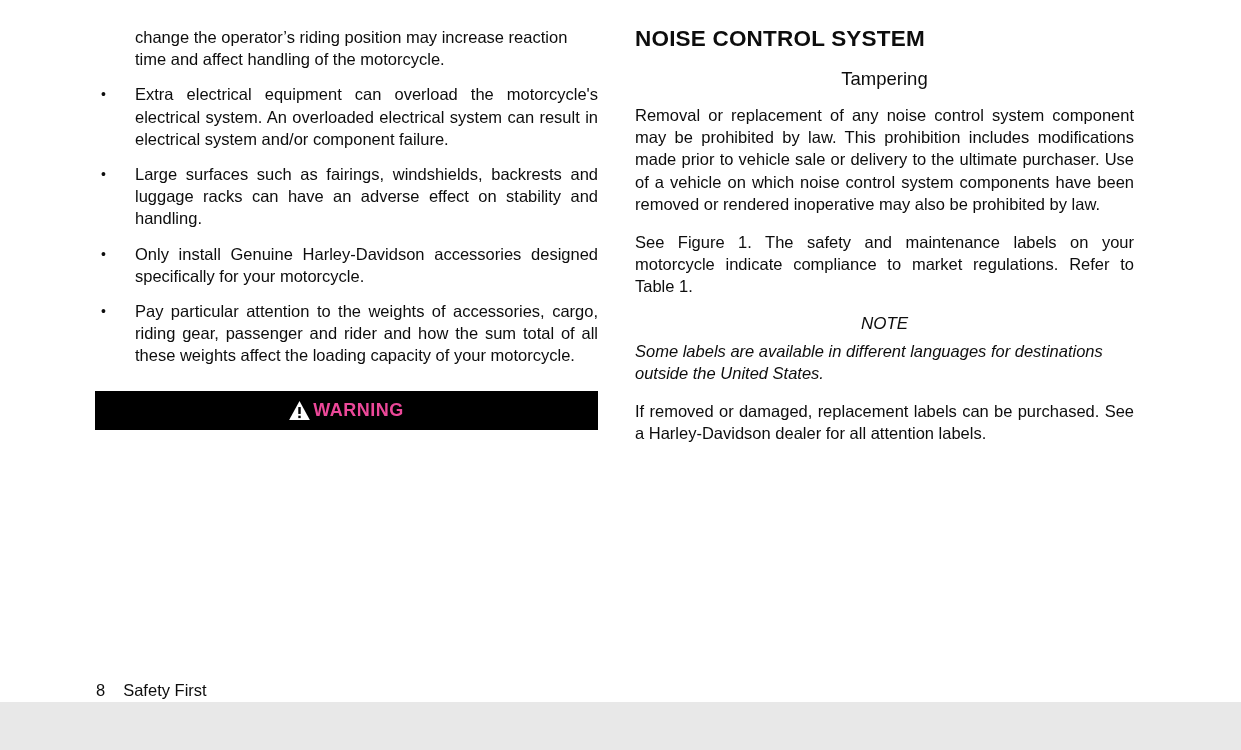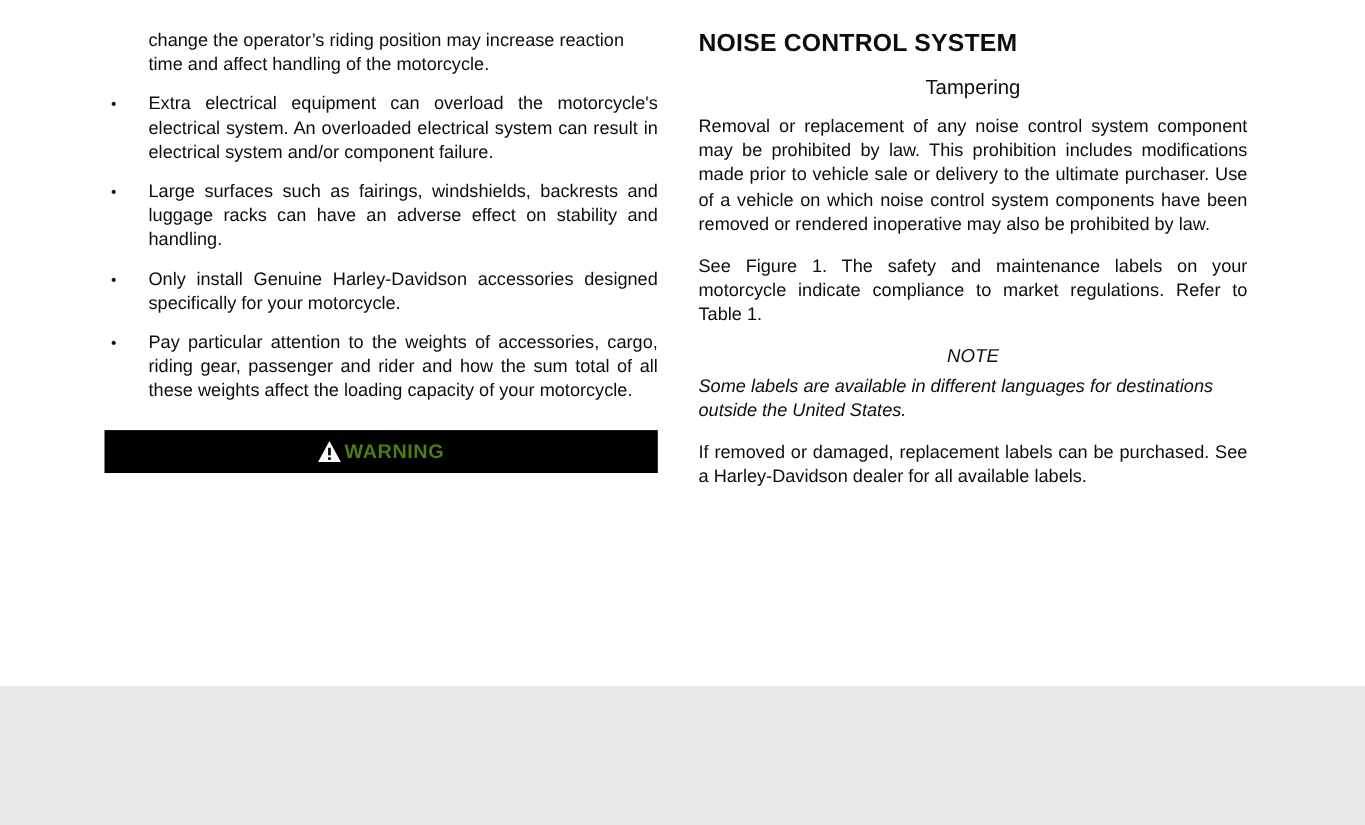--- a/index.html
+++ b/index.html
@@ -1,20 +1,20 @@
 <!DOCTYPE html>
 <html><head>
 <meta charset="utf-8">
 <style>
   * { margin: 0; padding: 0; box-sizing: border-box; }
   html, body { background: #e8e8e8; }
   .page {
     position: relative;
     width: 1241px;
-    height: 624px;
+    height: 702px;
     background: #ffffff;
     font-family: "Liberation Sans", sans-serif;
     color: #0d0d0d;
     overflow: hidden;
   }
   .col-left {
     position: absolute;
     left: 95px;
     top: 26px;
     width: 503px;
@@ -44,21 +44,21 @@
     line-height: 22.2px;
     padding-left: 6px;
   }
   .bullet-text {
     flex: 1;
   }
   .warning-bar {
     margin-top: 24px;
     height: 39px;
     background: #000000;
-    color: #4d7c0f;
+    color: #ec4899;
     display: flex;
     align-items: center;
     justify-content: center;
     font-weight: bold;
     font-size: 18px;
     letter-spacing: 0.5px;
   }
   .warning-icon {
     width: 21px;
     height: 19px;
@@ -146,20 +146,20 @@
   <div class="col-right">
     <div class="h-major">NOISE CONTROL SYSTEM</div>
     <div class="h-sub">Tampering</div>
     <p class="body-text para">Removal or replacement of any noise control system component may be prohibited by law. This prohibition includes modifications made prior to vehicle sale or delivery to the ultimate purchaser. Use of a vehicle on which noise control system components have been removed or rendered inoperative may also be prohibited by law.</p>
 
     <p class="body-text para">See Figure 1. The safety and maintenance labels on your motorcycle indicate compliance to market regulations. Refer to Table 1.</p>
 
     <div class="note-label">NOTE</div>
     <p class="body-text para note-text">Some labels are available in different languages for destinations outside the United States.</p>
 
-    <p class="body-text para">If removed or damaged, replacement labels can be purchased. See a Harley-Davidson dealer for all available labels.</p>
+    <p class="body-text para">If removed or damaged, replacement labels can be purchased. See a Harley-Davidson dealer for all attention labels.</p>
   </div>
 
   <div class="footer">
     <span class="pgnum">8</span><span>Safety First</span>
   </div>
 
 </div>
 
 </body></html>

